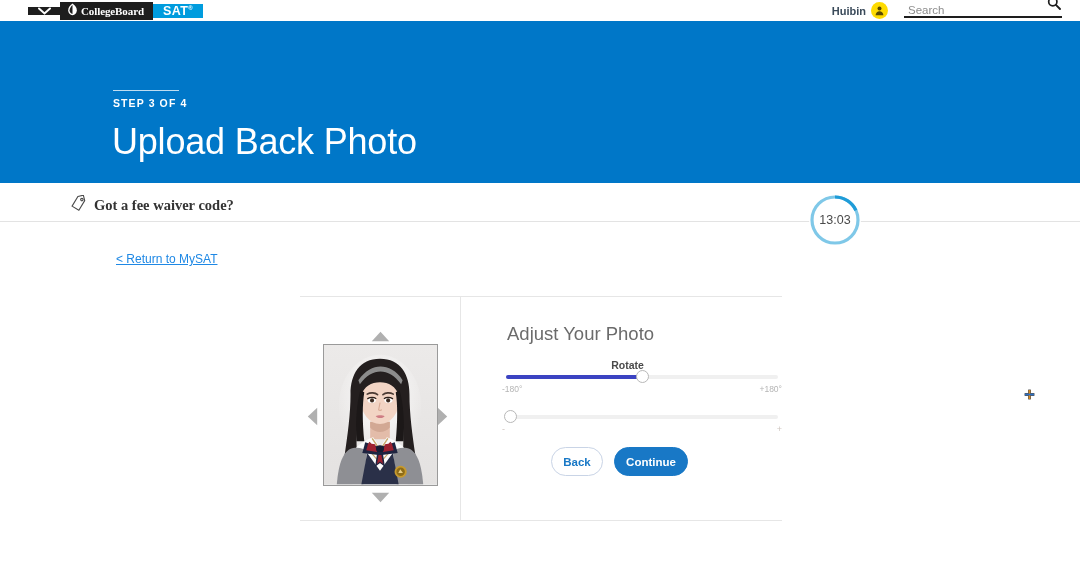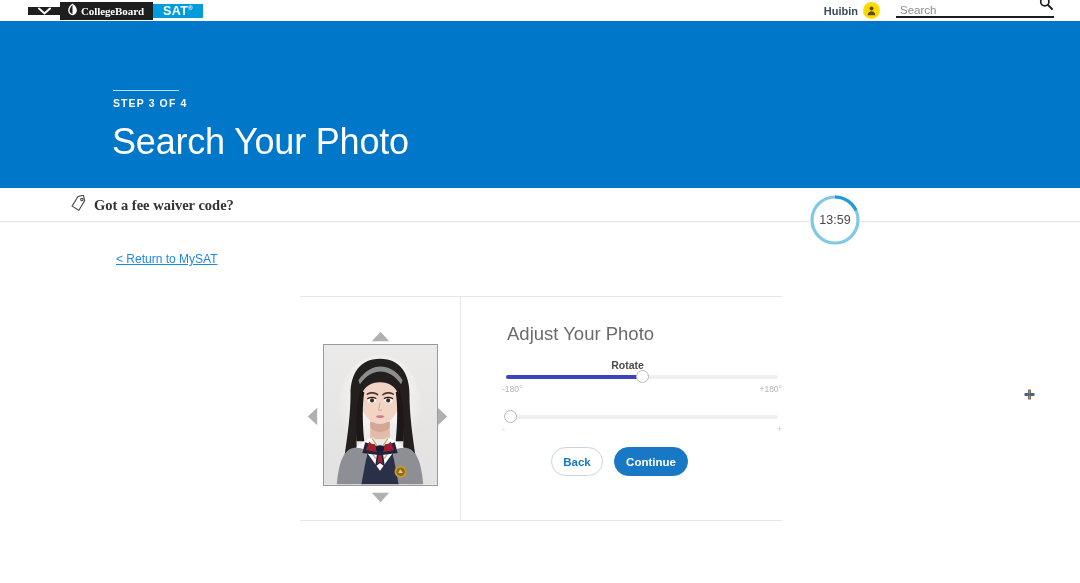--- a/index.html
+++ b/index.html
@@ -42,21 +42,21 @@
     padding: 0 10px; cursor: pointer; position: relative;
   }
   .nav-sat-text {
     font-family: "Liberation Sans", sans-serif;
     font-weight: bold; font-size: 12.5px; letter-spacing: 0.4px;
   }
   .nav-sat-reg { font-size: 6px; vertical-align: super; }
 
   .nav-right {
     margin-left: auto; display: flex; align-items: center;
-    gap: 0px; padding-right: 26px;
+    gap: 0px; padding-right: 18px;
   }
   .nav-user { display: flex; align-items: center; gap: 5px; }
   .nav-username {
     font-size: 11px; color: #3a4a5a; font-weight: bold;
     letter-spacing: 0px;
   }
   .avatar {
     width: 17px; height: 17px; border-radius: 50%;
     background: #fedb00;
     display: flex; align-items: center; justify-content: center;
@@ -74,21 +74,21 @@
     font-family: "Liberation Sans", sans-serif;
     font-size: 11.5px; color: #5a5a5a;
     width: 130px; padding-left: 4px;
   }
   .search-input::placeholder { color: #8d8d8d; }
   .search-icon { position: absolute; right: 1px; bottom: 2px; cursor: pointer; }
 
   
   .hero {
     position: absolute; top: 21px; left: 0;
-    width: 1080px; height: 201px;
+    width: 1080px; height: 162px;
     background: #0077c8;
   }
   .hero-rule {
     position: absolute; left: 113px; top: 69px;
     width: 66px; height: 1px; background: rgba(255,255,255,0.75);
   }
   .hero-step {
     position: absolute; left: 113px; top: 76px;
     font-size: 10.5px; letter-spacing: 1.1px; font-weight: bold;
     color: #ffffff;
@@ -281,21 +281,21 @@
           <line x1="8.9" y1="8.9" x2="13" y2="13" stroke="#1e1e1e" stroke-width="1.9" stroke-linecap="round"></line>
         </svg>
       </span>
     </div>
   </div>
 </div>
 
 <div class="hero">
   <div class="hero-rule"></div>
   <div class="hero-step">STEP 3 OF 4</div>
-  <h1 class="hero-title">Search Your Photo</h1>
+  <h1 class="hero-title">Upload Back Photo</h1>
 </div>
 
 <div class="fee-bar">
   <a class="fee-link">
     <span>
       <svg width="17" height="16" viewBox="0 0 17 16">
         <path d="M9.6 1.6 L15.2 1.6 L15.2 7.2 L7.2 15.1 L1.6 9.5 Z" transform="rotate(-14 8.4 8.4)" fill="none" stroke="#4a4a4a" stroke-width="1.1"></path>
         <circle cx="11.9" cy="4.6" r="1.25" fill="none" stroke="#4a4a4a" stroke-width="1.1"></circle>
       </svg>
     </span>
@@ -309,21 +309,21 @@
       <rect x="1.0" y="4.6" width="9" height="1.8" fill="#2f6fbf"></rect>
     </svg>
   </span>
 </div>
 
 <div class="timer">
   <svg width="52" height="52" viewBox="0 0 52 52">
     <circle cx="26" cy="26" r="23" fill="#ffffff" stroke="#7fc8e8" stroke-width="3.2"></circle>
     <path d="M26 3 A23 23 0 0 1 46.9 16.3" fill="none" stroke="#1f9cd8" stroke-width="3.2" stroke-linecap="butt"></path>
   </svg>
-  <div class="timer-text">13:59</div>
+  <div class="timer-text">13:03</div>
 </div>
 
 <a class="return-link">&lt; Return to MySAT</a>
 
 <div class="panel">
 
   <div class="panel-left">
 
     <span class="arrow arrow-up">
       <svg width="19" height="11" viewBox="0 0 19 11">

